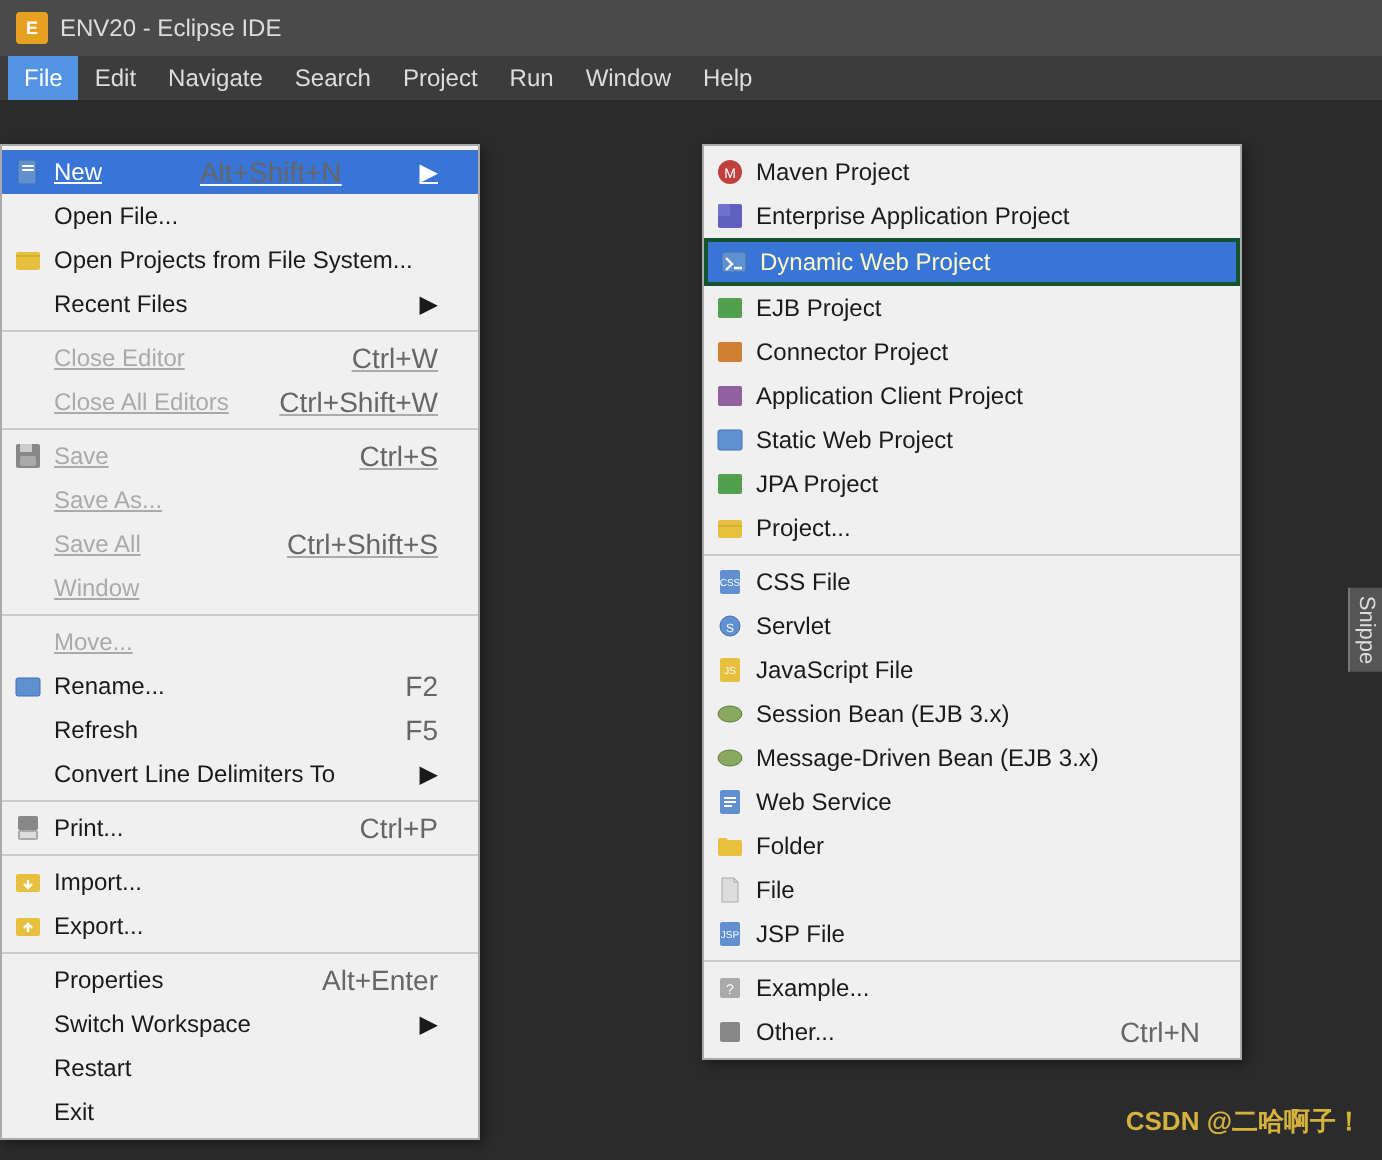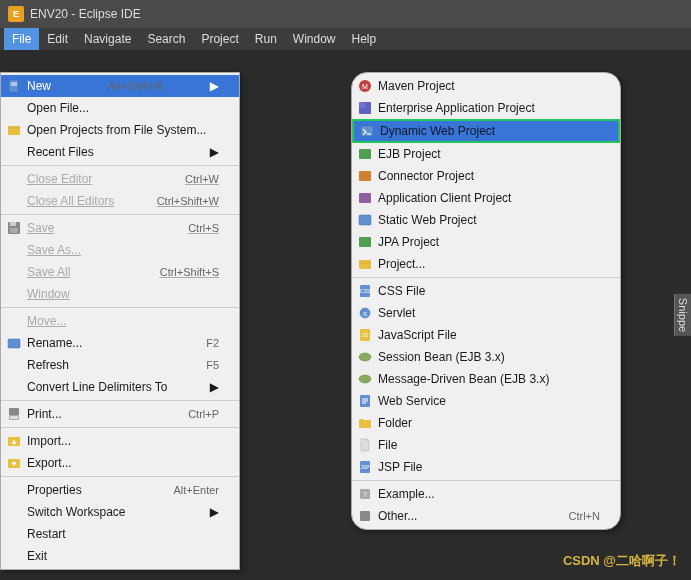--- a/index.html
+++ b/index.html
@@ -93,21 +93,21 @@
       border-top: 1px solid #ccc;
       margin: 2px 0;
       padding: 0;
       min-height: 1px;
       cursor: default;
     }
     .menu-item .shortcut {
       margin-left: auto;
       padding-left: 20px;
       color: #666;
-      font-size: 11px;
+      font-size: 14px;
     }
     .menu-item .arrow {
       margin-left: auto;
       padding-left: 10px;
     }
     .menu-item .icon-spot {
       position: absolute;
       left: 4px;
       width: 18px;
       height: 18px;
@@ -123,34 +123,34 @@
 
     
     .submenu-file {
       top: 22px;
       left: 0px;
     }
     .submenu-new {
       top: 22px;
       left: 351px;
       min-width: 270px;
-      border-radius: 16px;
     }
 
     
     .new-item-highlighted {
       background: #3875d7;
       color: #fff;
+      text-decoration: underline;
     }
 
     
     .dwp-item {
       background: #3875d7;
-      color: #0f172a;
-      border: 2px solid #22c55e;
+      color: #fef9c3;
+      border: 2px solid #14532d;
     }
 
     
     .watermark {
       position: absolute;
       bottom: 10px;
       right: 10px;
       color: #e8c040;
       font-size: 13px;
       font-weight: bold;

